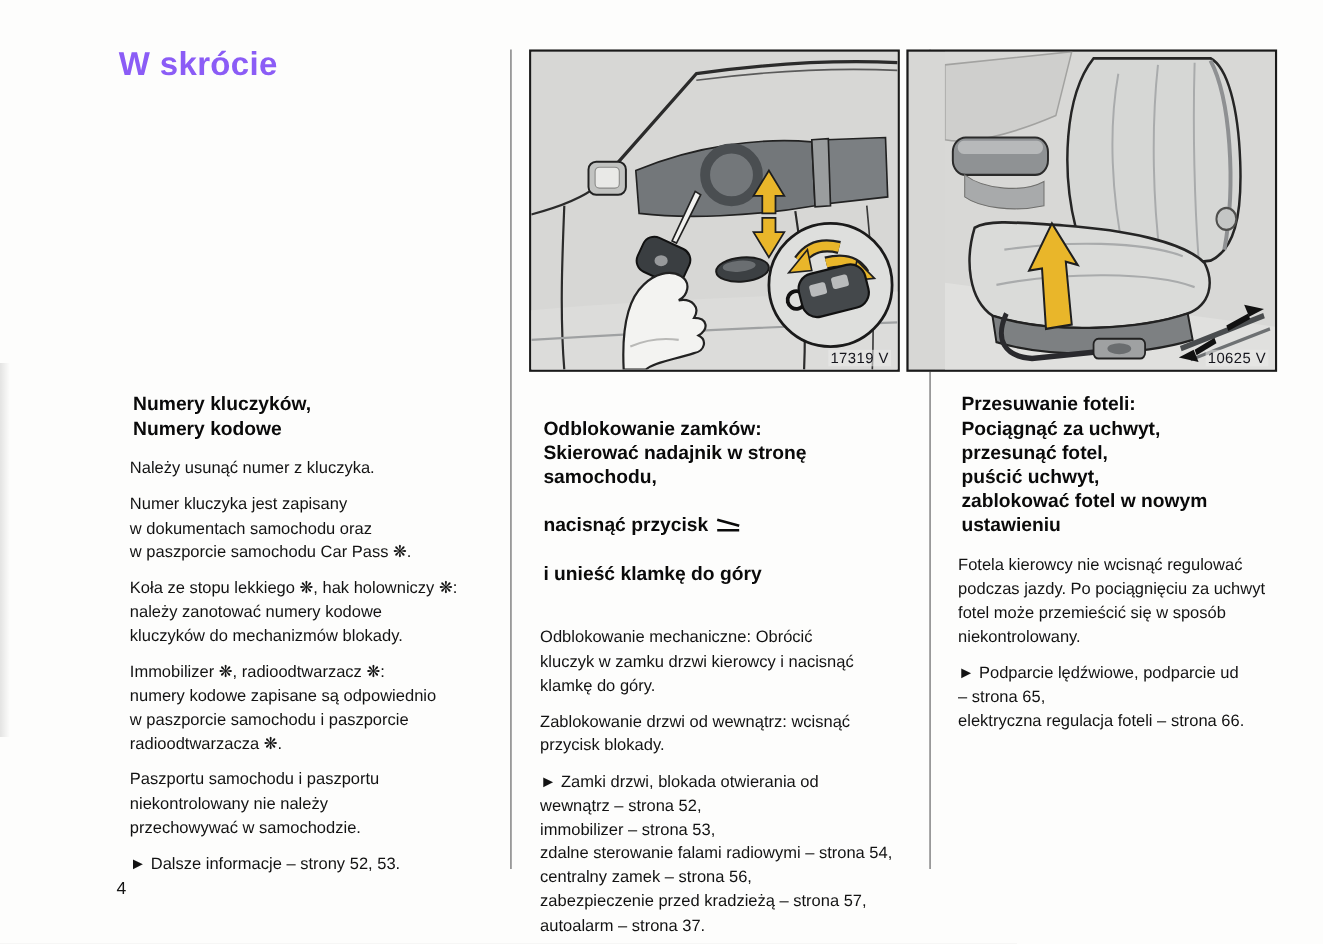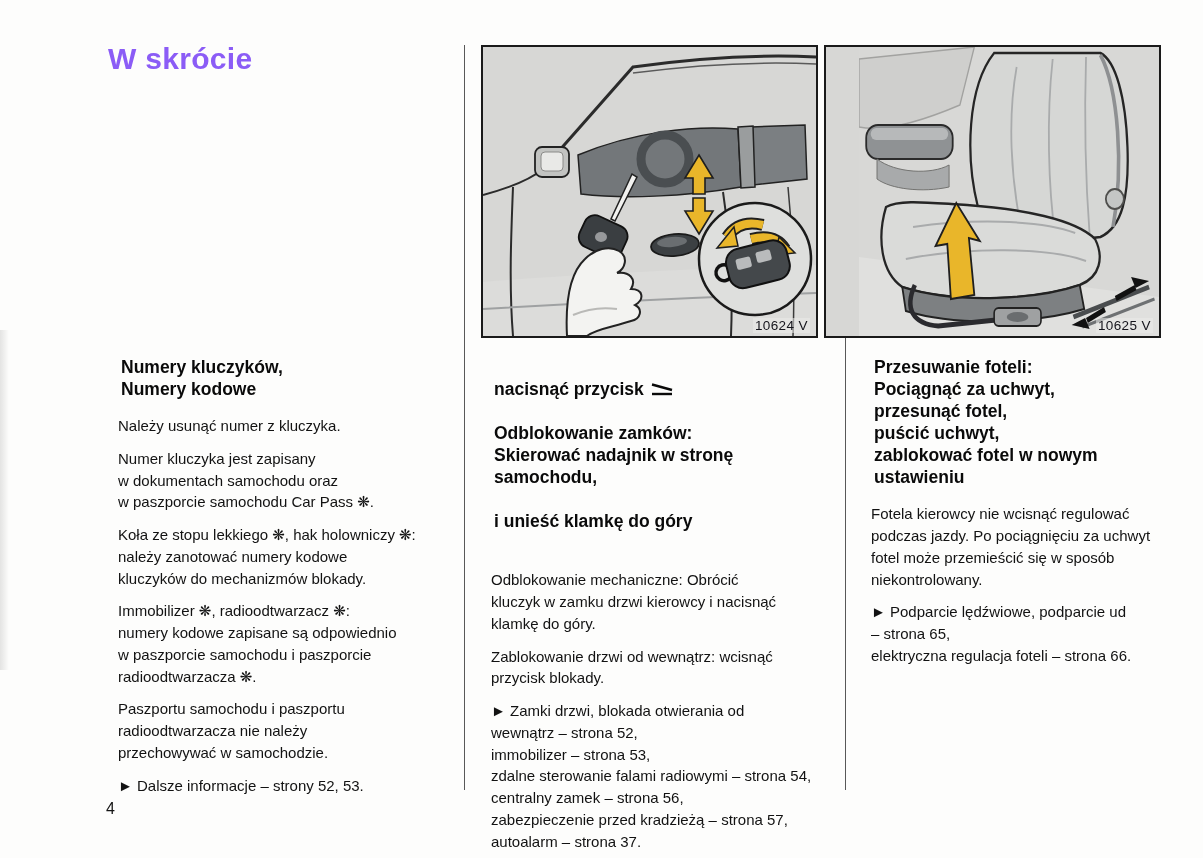--- a/index.html
+++ b/index.html
@@ -136,21 +136,21 @@
           <path d="M296,190 L312,206 L292,208 Z" fill="#e9b62a" stroke="#1f1f1f" stroke-width="1.5"></path>
         </g>
         <g transform="rotate(-14 272 218)">
           <circle cx="240" cy="218" r="8" fill="none" stroke="#111" stroke-width="3.5"></circle>
           <rect x="244" y="198" width="62" height="40" rx="14" fill="#44484b" stroke="#111" stroke-width="2"></rect>
           <rect x="254" y="208" width="15" height="11" rx="2.5" fill="#b9bbbc"></rect>
           <rect x="275" y="206" width="15" height="11" rx="2.5" fill="#b9bbbc"></rect>
         </g>
       </g>
     </svg>
-    <figcaption>10624 V</figcaption>
+    <figcaption>17319 V</figcaption>
   </figure>
 
   <figure class="panel panel-2">
     <svg viewBox="0 0 333 289" preserveAspectRatio="none">
       <rect x="0" y="0" width="333" height="289" fill="#d8d8d6"></rect>
       <path d="M0,210 L333,250 L333,289 L0,289 Z" fill="#e0e0de"></path>
 
       <path d="M0,12 L128,0 L112,58 C60,78 22,84 0,80 Z" fill="#cfcfcd" stroke="#a2a2a0" stroke-width="1.5"></path>
 
       <g>
@@ -205,34 +205,34 @@
 w dokumentach samochodu oraz
 w paszporcie samochodu Car Pass ❋.</p>
     <p>Koła ze stopu lekkiego ❋, hak holowniczy ❋:
 należy zanotować numery kodowe
 kluczyków do mechanizmów blokady.</p>
     <p>Immobilizer ❋, radioodtwarzacz ❋:
 numery kodowe zapisane są odpowiednio
 w paszporcie samochodu i paszporcie
 radioodtwarzacza ❋.</p>
     <p>Paszportu samochodu i paszportu
-radioodtwarzacza nie należy
+niekontrolowany nie należy
 przechowywać w samochodzie.</p>
     <p>► Dalsze informacje – strony 52, 53.</p>
   </section>
 
   <section class="col col-2">
     <h2>
+      <span class="hline">Odblokowanie zamków:
+Skierować nadajnik w stronę
+samochodu,</span>
       <span class="hline"><span>nacisnąć przycisk</span><svg class="btn-symbol-icon" width="26" height="14" viewBox="0 0 26 14">
             <path d="M3,2.5 L23,8" stroke="#0a0a0a" stroke-width="2.4" fill="none"></path>
             <path d="M3,12 L23,12" stroke="#0a0a0a" stroke-width="2.4" fill="none"></path>
           </svg></span>
-      <span class="hline">Odblokowanie zamków:
-Skierować nadajnik w stronę
-samochodu,</span>
       <span class="hline">i unieść klamkę do góry</span>
     </h2>
     <p>Odblokowanie mechaniczne: Obrócić
 kluczyk w zamku drzwi kierowcy i nacisnąć
 klamkę do góry.</p>
     <p>Zablokowanie drzwi od wewnątrz: wcisnąć
 przycisk blokady.</p>
     <p>► Zamki drzwi, blokada otwierania od
 wewnątrz – strona 52,
 immobilizer – strona 53,

